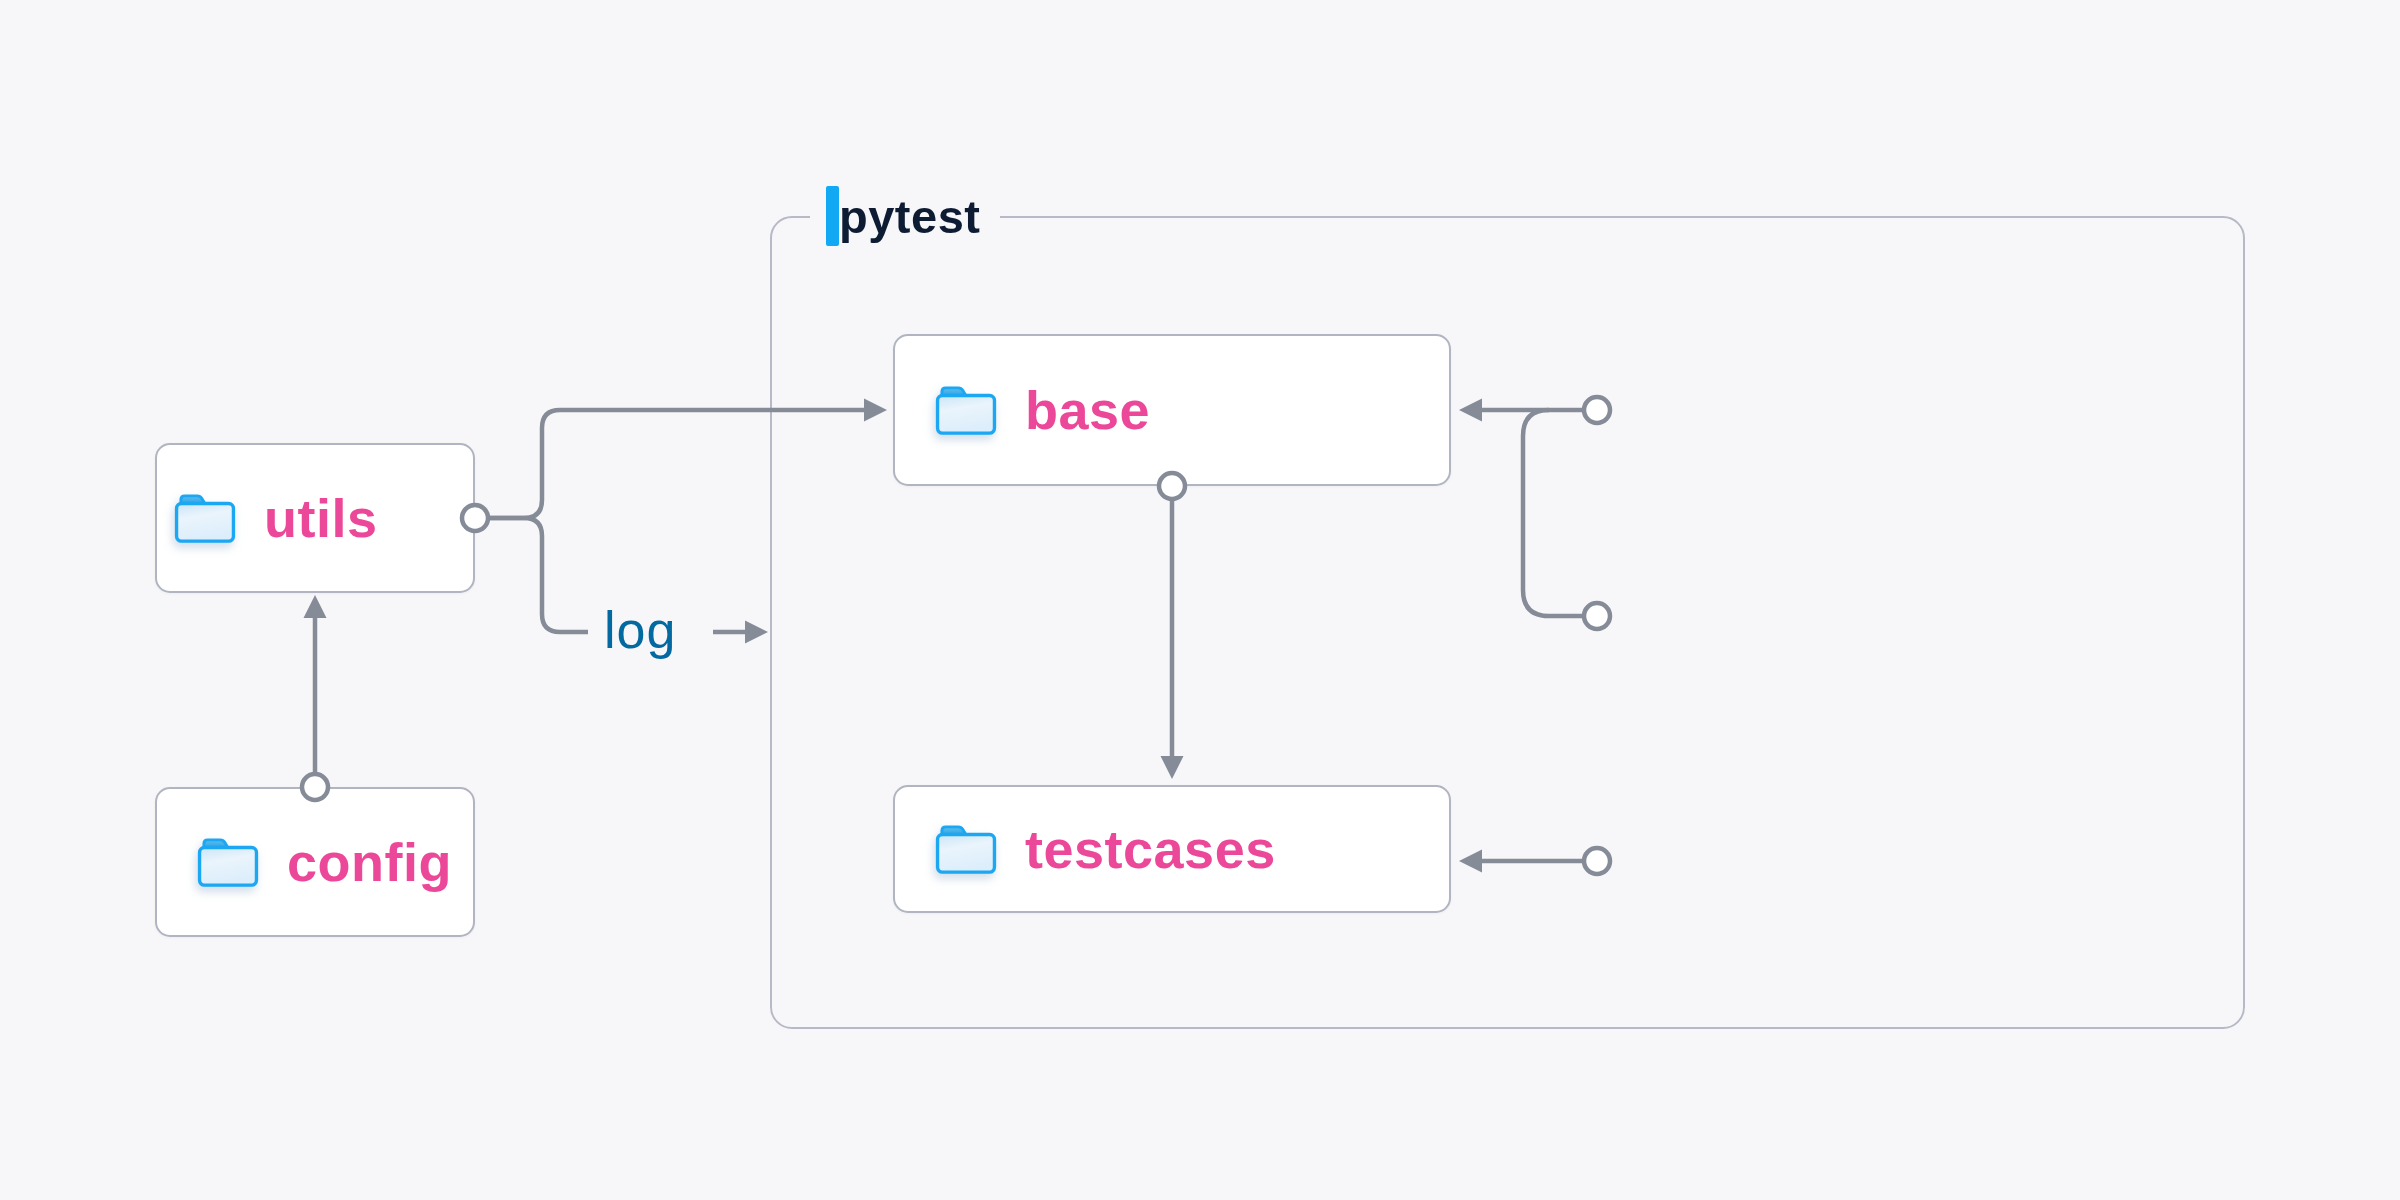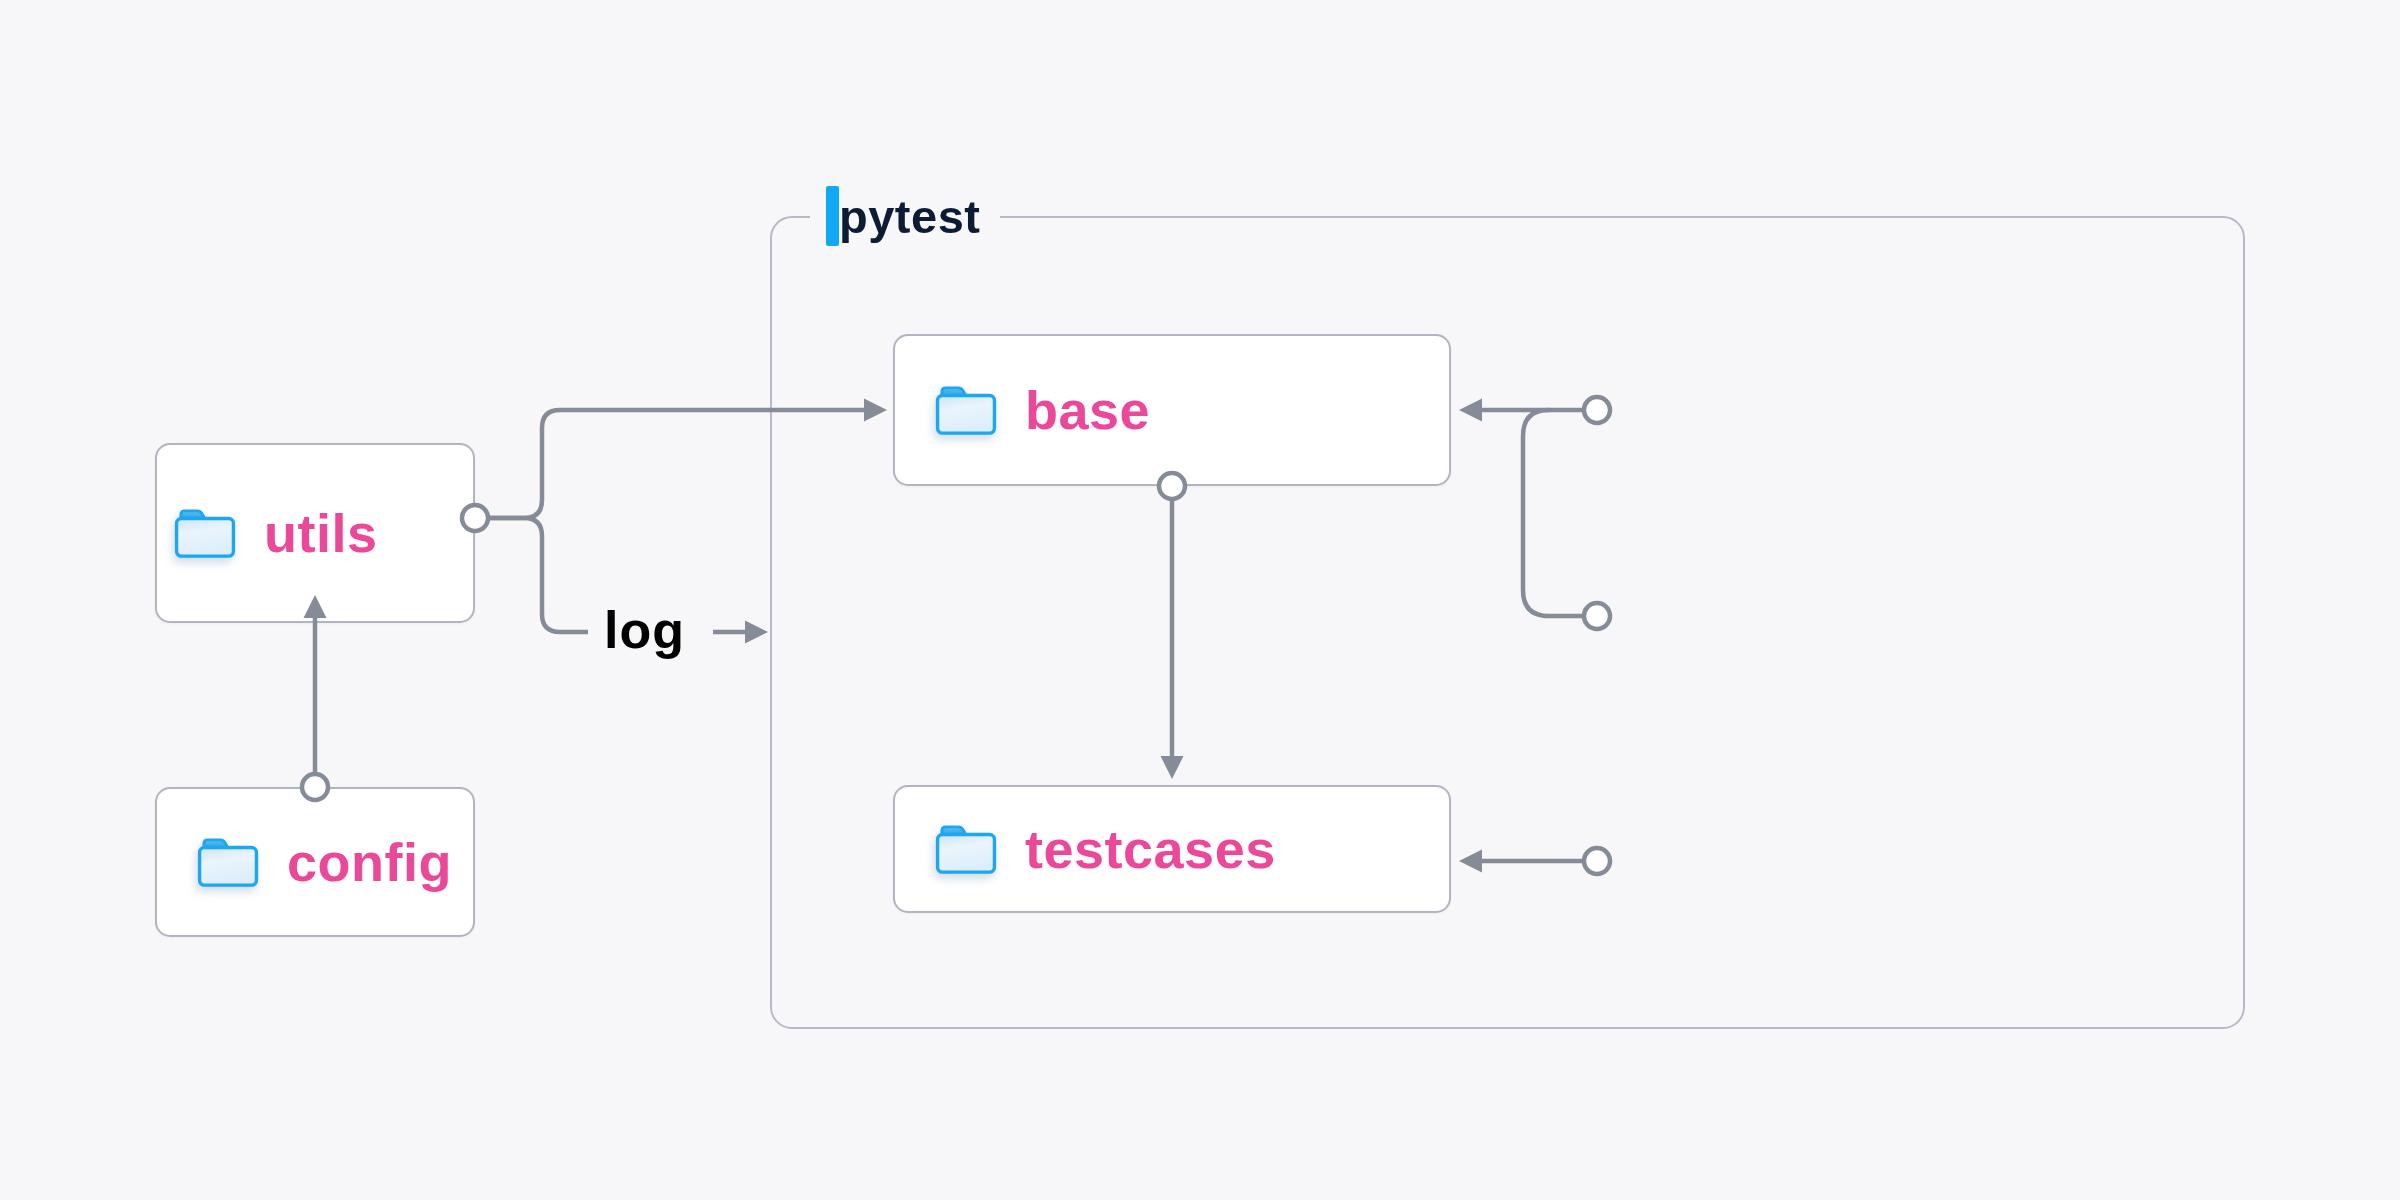--- a/index.html
+++ b/index.html
@@ -31,21 +31,21 @@
   .node{
     position:absolute;box-sizing:border-box;
     background:#ffffff;border:2.5px solid #b1b4c1;border-radius:15px;
     display:flex;align-items:center;padding-left:39px;gap:27px;
     box-shadow:0 1px 3px rgba(20,30,60,0.04);
   }
   .node-label{
     font-size:54px;font-weight:700;color:#ec4899;letter-spacing:0.5px;line-height:1;
     white-space:nowrap;
   }
-  .node-utils    {left:155px; top:443px; width:320px; height:180px;padding-left:16px;}
+  .node-utils    {left:155px; top:443px; width:320px; height:150px;padding-left:16px;}
   .node-config   {left:155px; top:787px; width:320px; height:150px;}
   .node-base     {left:893px; top:334px; width:558px; height:152px;}
   .node-pymilvus {left:1597px;top:334px; width:558px; height:152px;}
   .node-check    {left:1597px;top:540px; width:558px; height:152px;}
   .node-testcases{left:893px; top:785px; width:558px; height:128px;}
   .node-common   {left:1597px;top:785px; width:558px; height:152px;}
 
   .folder{
     width:64px;height:54px;flex:0 0 auto;
     filter:drop-shadow(-2px 5px 5px rgba(90,130,175,0.28));
@@ -57,21 +57,21 @@
     pointer-events:none;
   }
   .connectors path,.connectors line{
     stroke:#868b98;stroke-width:4.5;fill:none;stroke-linejoin:round;
   }
   .connectors polygon{fill:#868b98;stroke:none;}
   .connectors circle{fill:#ffffff;stroke:#868b98;stroke-width:4.5;}
 
   .edge-label{
     position:absolute;left:604px;top:632px;transform:translateY(-54%);
-    font-size:52px;font-weight:700;color:#000000;letter-spacing:1px;line-height:1;
+    font-size:52px;font-weight:400;color:#0369a1;letter-spacing:1px;line-height:1;
   }
 </style>
 </head>
 <body>
 
 <div class="canvas">
 
   <svg width="0" height="0" style="position:absolute" aria-hidden="true">
     <defs>
       <linearGradient id="foldGrad" x1="0" y1="0" x2="0.25" y2="1">

